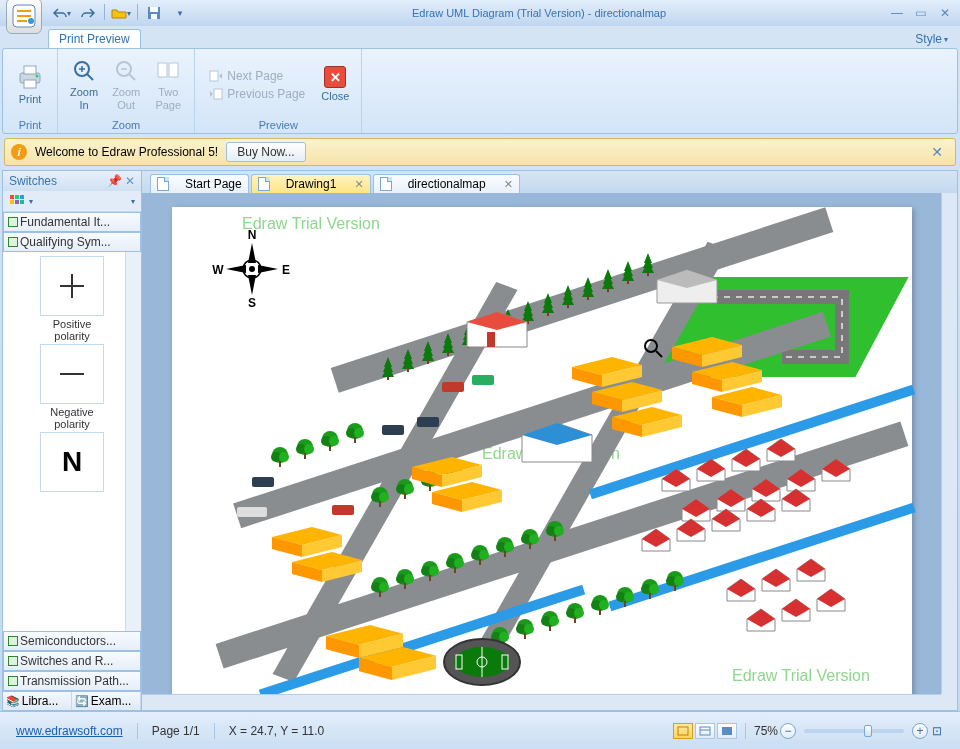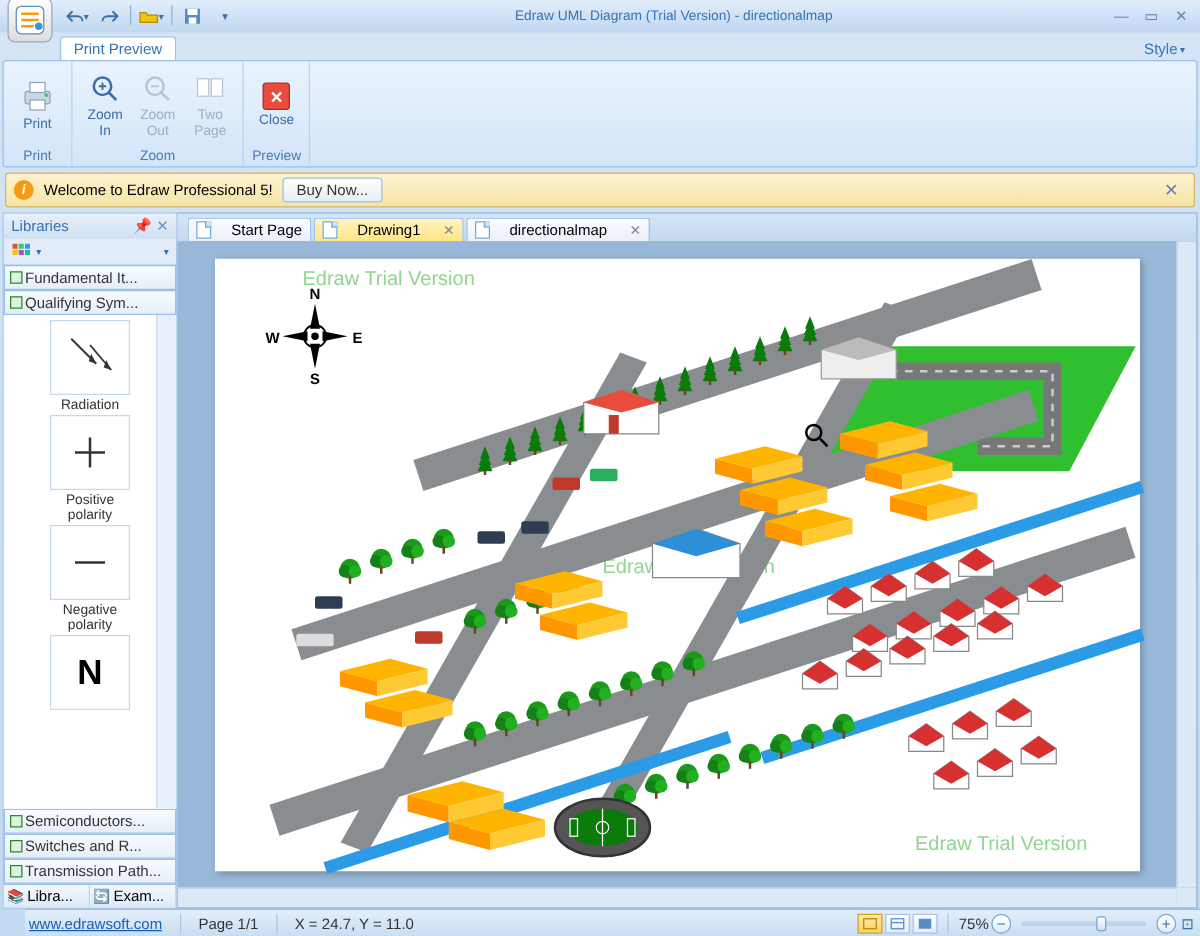--- a/index.html
+++ b/index.html
@@ -73,21 +73,21 @@
 .watermark { position:absolute; color:#8fd68f; font-size:16px; font-family:Arial; }
 .compass { position:absolute; left:40px; top:22px; width:80px; height:80px; }
 .road { position:absolute; background:#8a8d90; }
 .field { position:absolute; background:#2fbf2f; }
 .river { position:absolute; background:#2b9be8; height:10px; }
 .car { position:absolute; width:22px; height:10px; border-radius:2px; }
 .stadium { position:absolute; width:80px; height:50px; }
 .mag { position:absolute; width:22px; height:22px; }
 
 
-.status { height:22px; background:linear-gradient(#e3eefb,#c9def2); border-top:1px solid #9cc1e6; display:flex; align-items:center; padding:0 3px; gap:14px; font-size:11px; color:#333;margin-left:20px; }
+.status { height:38px; background:linear-gradient(#e3eefb,#c9def2); border-top:1px solid #9cc1e6; display:flex; align-items:center; padding:0 16px; gap:14px; font-size:11px; color:#333; }
 .status a { color:#1a5fb4; text-decoration:underline; }
 .status-sep { width:1px; height:16px; background:#a9c6e4; }
 .vmode { margin-left:auto; display:flex; align-items:center; gap:2px; }
 .vmode-btn { width:20px; height:16px; border:1px solid #a9c6e4; background:linear-gradient(#fff,#e1ecf8); display:flex; align-items:center; justify-content:center; cursor:pointer; }
 .vmode-btn.active { background:linear-gradient(#ffe9a8,#ffd35a); border-color:#d4a020; }
 .zoom-slider { width:100px; height:4px; background:#bcd4ec; border-radius:2px; position:relative; margin:0 6px; }
 .zoom-thumb { position:absolute; left:60%; top:-4px; width:8px; height:12px; background:linear-gradient(#fff,#cfe0f2); border:1px solid #7aa7d4; border-radius:2px; }
 .zround { width:16px; height:16px; border:1px solid #7aa7d4; border-radius:8px; background:linear-gradient(#fff,#e1ecf8); display:flex; align-items:center; justify-content:center; color:#3a6ea5; cursor:pointer; font-size:12px; line-height:1; }
 </style>
 </head>
@@ -190,41 +190,57 @@
             <rect x="14" y="5" width="9" height="14" fill="#fff" stroke="#b8c5d4"></rect>
           </svg>
         <div class="lbl" style="white-space:pre">Two
 Page</div>
       </div>
     </div>
     <div class="rgroup-label">Zoom</div>
   </div>
   <div class="rgroup">
     <div class="rgroup-body">
+      <div style="display:flex;flex-direction:column;gap:2px;padding:4px">
+        <div class="rbtn-sm disabled">
+            <svg width="14" height="12">
+              <rect x="1" y="1" width="8" height="10" fill="#fff" stroke="#b8c5d4"></rect>
+              <path d="M10 6l3-3v6z" fill="#b8c5d4"></path>
+            </svg>
+            <span>Next Page</span>
+          </div>
+        <div class="rbtn-sm disabled">
+            <svg width="14" height="12">
+              <rect x="5" y="1" width="8" height="10" fill="#fff" stroke="#b8c5d4"></rect>
+              <path d="M4 6L1 3v6z" fill="#b8c5d4"></path>
+            </svg>
+            <span>Previous Page</span>
+          </div>
+      </div>
       <div class="rbtn">
         <div class="close-icon">✕</div>
         <div class="lbl">Close</div>
       </div>
     </div>
     <div class="rgroup-label">Preview</div>
   </div>
 </div>
 
 <div class="welcome">
   <div class="info-ico">i</div>
   <span>Welcome to Edraw Professional 5!</span>
   <button class="buynow">Buy Now...</button>
   <div class="welcome-close">✕</div>
 </div>
 
 <div class="work">
 
   <div class="side">
     <div class="side-head">
-      <span>Libraries</span>
+      <span>Switches</span>
       <div class="pins">
           <span>📌</span>
           <span>✕</span>
         </div>
     </div>
     <div class="side-tool">
       <svg width="16" height="14">
           <rect width="4" height="4" x="1" y="1" fill="#e74c3c"></rect>
           <rect width="4" height="4" x="6" y="1" fill="#2ecc71"></rect>
           <rect width="4" height="4" x="11" y="1" fill="#3498db"></rect>
@@ -238,31 +254,20 @@
     <div class="libtab">
         <span class="sq"></span>
         <span>Fundamental It...</span>
       </div>
     <div class="libtab">
         <span class="sq"></span>
         <span>Qualifying Sym...</span>
       </div>
     <div class="shape-list">
       <div class="side-scroll"></div>
-      <div class="shape">
-        <div class="shape-box">
-            <svg width="50" height="50" viewBox="0 0 50 50">
-              <line x1="10" y1="10" x2="30" y2="30" stroke="#333" stroke-width="1.5"></line>
-              <path d="M30 30l-6-2 2-6z" fill="#333"></path>
-              <line x1="25" y1="15" x2="42" y2="35" stroke="#333" stroke-width="1.5"></line>
-              <path d="M42 35l-6-2 2-6z" fill="#333"></path>
-            </svg>
-          </div>
-        <div class="shape-lbl">Radiation</div>
-      </div>
       <div class="shape">
         <div class="shape-box">
             <svg width="40" height="40" viewBox="0 0 40 40">
               <line x1="20" y1="8" x2="20" y2="32" stroke="#333" stroke-width="2"></line>
               <line x1="8" y1="20" x2="32" y2="20" stroke="#333" stroke-width="2"></line>
             </svg>
           </div>
         <div class="shape-lbl" style="white-space:pre">Positive
 polarity</div>
       </div>

